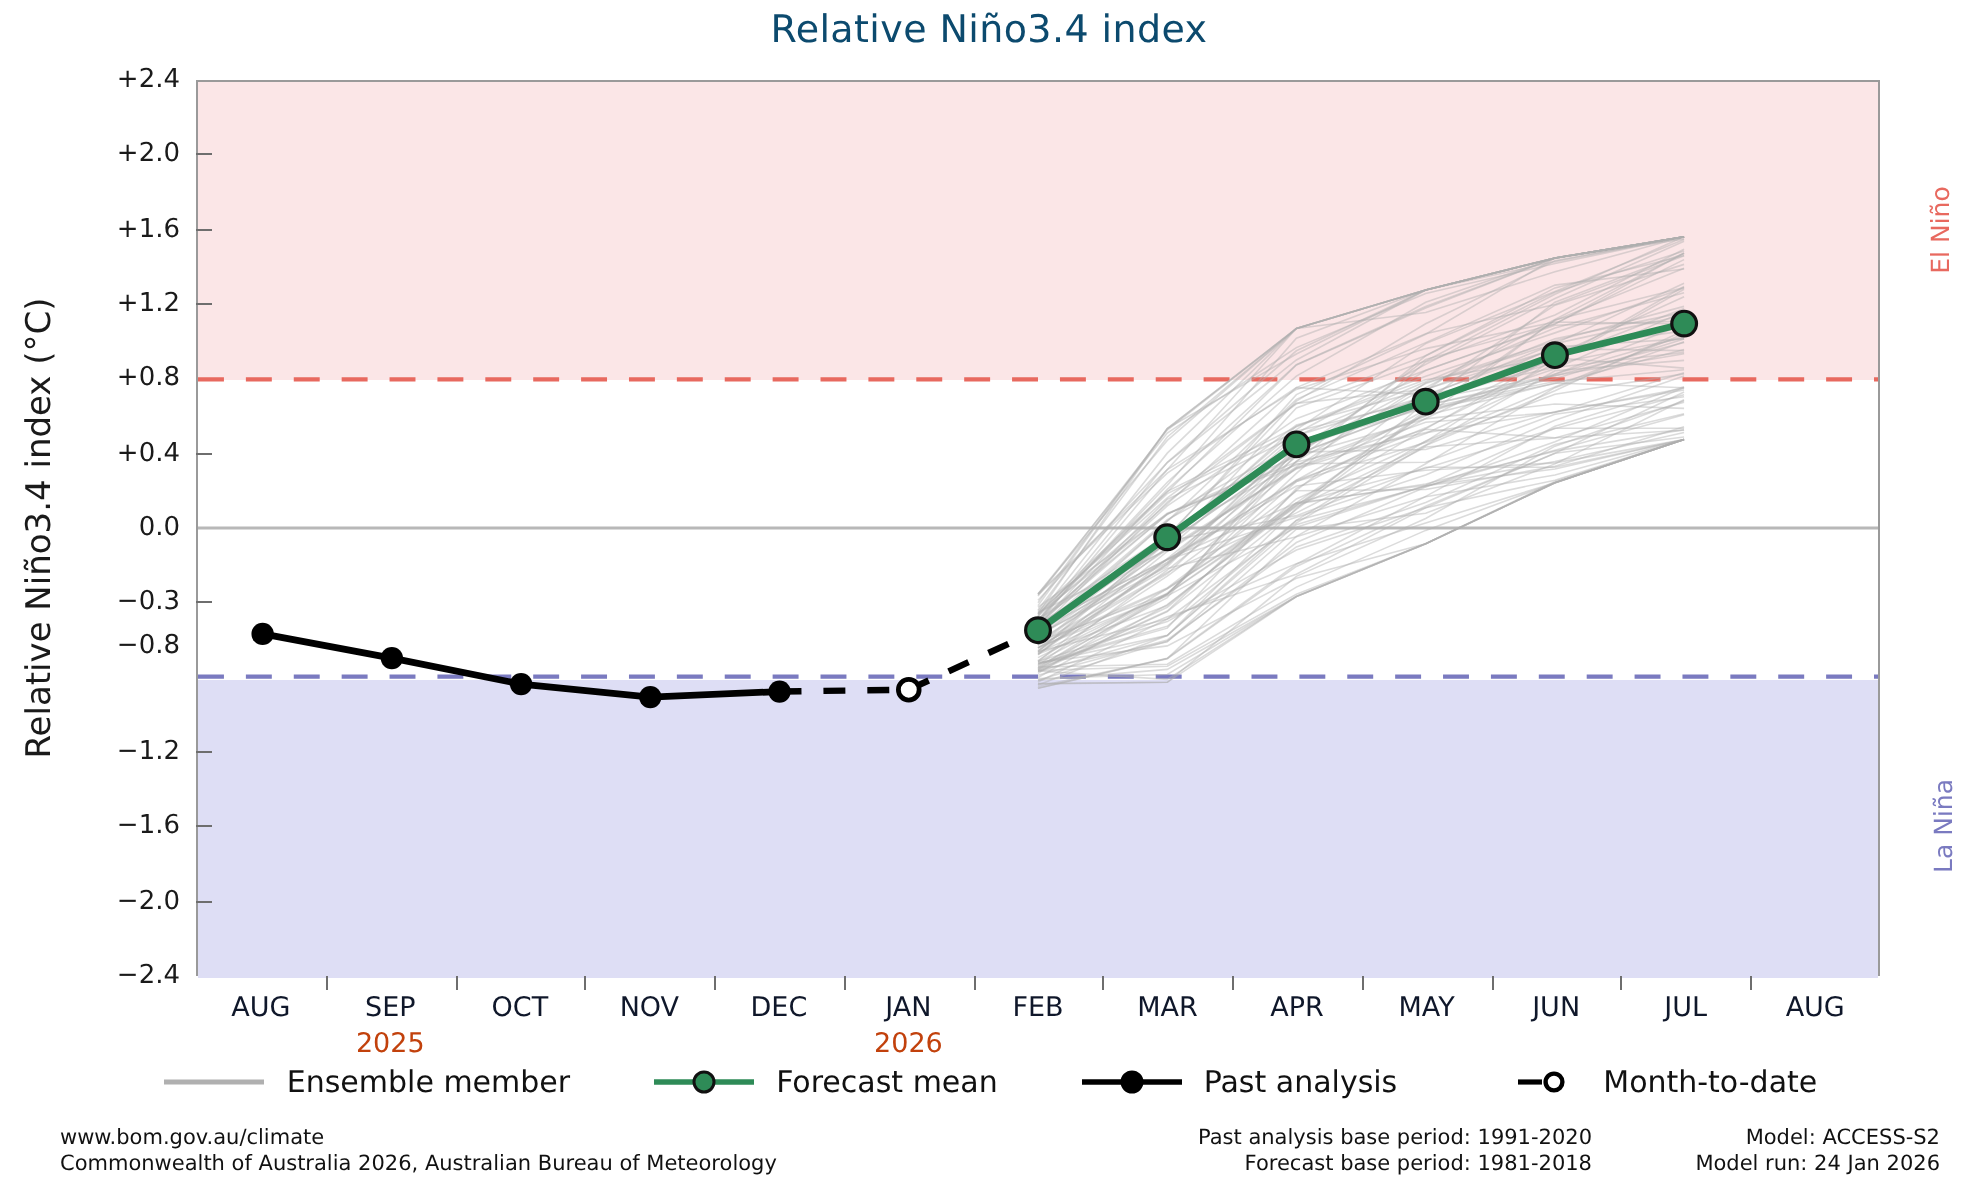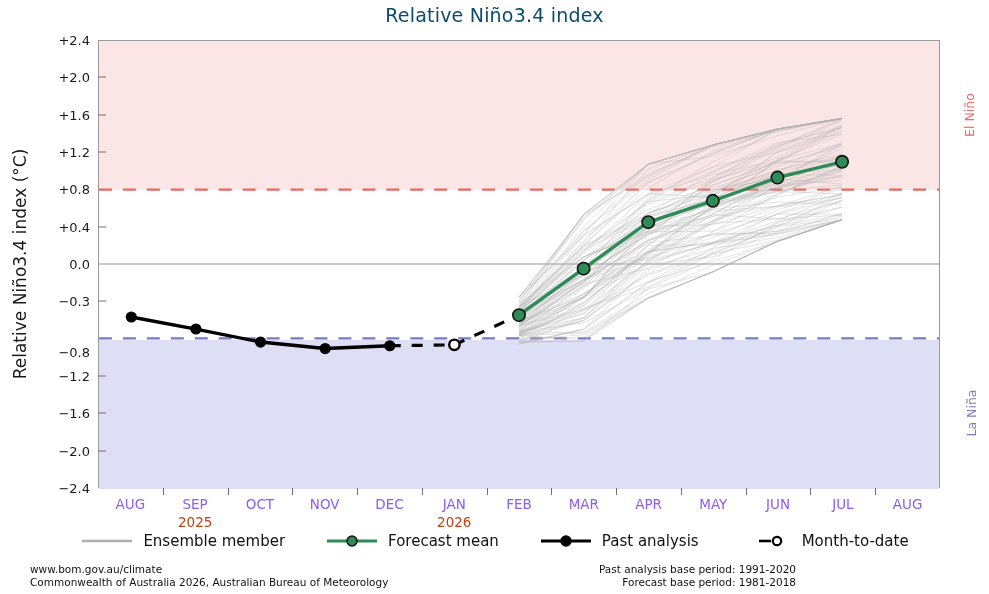--- a/index.html
+++ b/index.html
@@ -36,21 +36,21 @@
   .ytick-mark{
     position:absolute;left:0;width:8px;height:0;
     border-top:1px solid #6e6e6e;transform:translateY(-50%);
   }
   .xtick-mark{
     position:absolute;top:100%;width:0;height:7px;
     border-left:1px solid #6e6e6e;
   }
   .xtick-label{
     position:absolute;top:496px;transform:translateX(-50%);
-    font-size:13.5px;color:#8b5cf6;text-align:center;white-space:nowrap;
+    font-size:13.5px;color:#0f172a;text-align:center;white-space:nowrap;
   }
   .xtick-year{
     position:absolute;top:514px;transform:translateX(-50%);
     font-size:13.5px;color:#c2410c;text-align:center;white-space:nowrap;
   }
 
   
   .yaxis-title{
     position:absolute;left:10px;top:40px;width:448px;height:22px;
     transform-origin:0 0;transform:rotate(-90deg) translateX(-448px);
@@ -224,21 +224,21 @@
       <div class="ytick" style="top: 114.667px; left: 30px; right: auto; width: 60px; margin-right: 0px;">+1.6</div>
       <div class="ytick-mark" style="top: 114.667px; left: 98px;"></div>
       <div class="ytick" style="top: 152px; left: 30px; right: auto; width: 60px; margin-right: 0px;">+1.2</div>
       <div class="ytick-mark" style="top: 152px; left: 98px;"></div>
       <div class="ytick" style="top: 189.333px; left: 30px; right: auto; width: 60px; margin-right: 0px;">+0.8</div>
       <div class="ytick" style="top: 226.667px; left: 30px; right: auto; width: 60px; margin-right: 0px;">+0.4</div>
       <div class="ytick-mark" style="top: 226.667px; left: 98px;"></div>
       <div class="ytick" style="top: 264px; left: 30px; right: auto; width: 60px; margin-right: 0px;">0.0</div>
       <div class="ytick" style="top: 301.333px; left: 30px; right: auto; width: 60px; margin-right: 0px;">−0.3</div>
       <div class="ytick-mark" style="top: 301.333px; left: 98px;"></div>
-      <div class="ytick" style="top: 352px; left: 30px; right: auto; width: 60px; margin-right: 15px;">−0.8</div>
+      <div class="ytick" style="top: 323px; left: 30px; right: auto; width: 60px; margin-right: 15px;">−0.8</div>
       <div class="ytick" style="top: 376px; left: 30px; right: auto; width: 60px; margin-right: 0px;">−1.2</div>
       <div class="ytick-mark" style="top: 376px; left: 98px;"></div>
       <div class="ytick" style="top: 413.333px; left: 30px; right: auto; width: 60px; margin-right: 16px;">−1.6</div>
       <div class="ytick-mark" style="top: 413.333px; left: 98px;"></div>
       <div class="ytick" style="top: 450.667px; left: 30px; right: auto; width: 60px; margin-right: 0px;">−2.0</div>
       <div class="ytick-mark" style="top: 450.667px; left: 98px;"></div>
       <div class="ytick" style="top: 488px; left: 30px; right: auto; width: 60px; margin-right: 0px;">−2.4</div>
       <div class="xtick-label" style="left: 130.385px;">AUG</div>
       <div class="xtick-label" style="left: 195.154px;">SEP</div>
       <div class="xtick-mark" style="left: 162.769px; top: 488px;"></div>
@@ -303,15 +303,19 @@
 
   <div class="footer">
     <div class="footer-left">
       <span class="fl">www.bom.gov.au/climate</span>
       <span class="fl">Commonwealth of Australia 2026, Australian Bureau of Meteorology</span>
     </div>
     <div class="footer-mid">
       <span class="fl">Past analysis base period: 1991-2020</span>
       <span class="fl">Forecast base period: 1981-2018</span>
     </div>
+    <div class="footer-right">
+      <span class="fl">Model: ACCESS-S2</span>
+      <span class="fl">Model run: 24 Jan 2026</span>
+    </div>
   </div>
 
 </div>
 
 </body></html>

